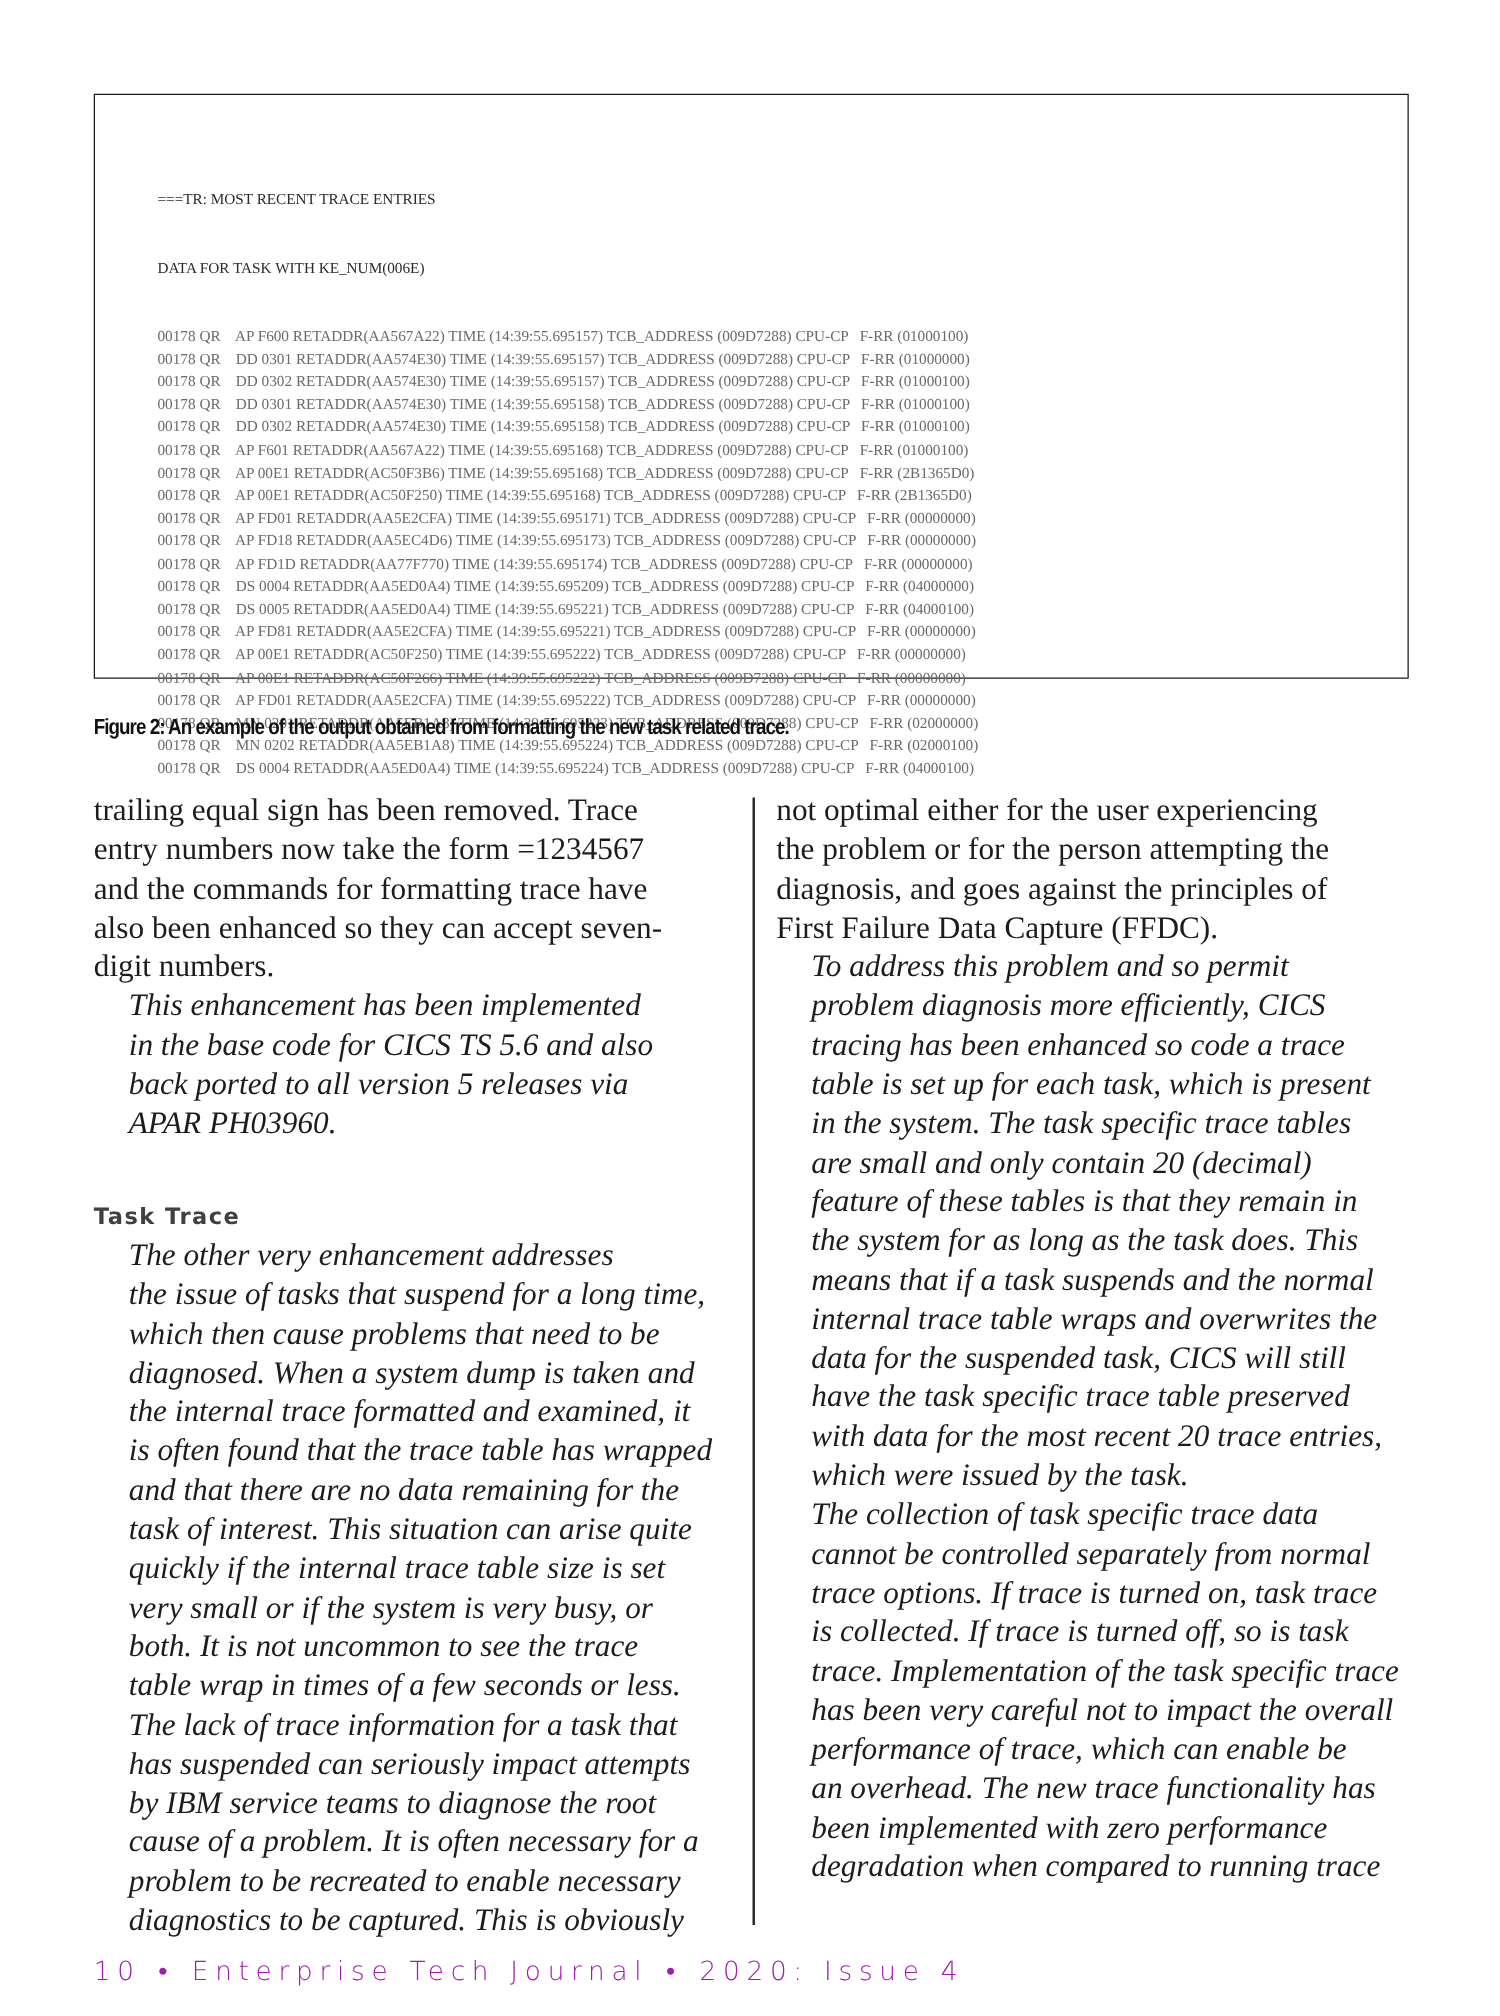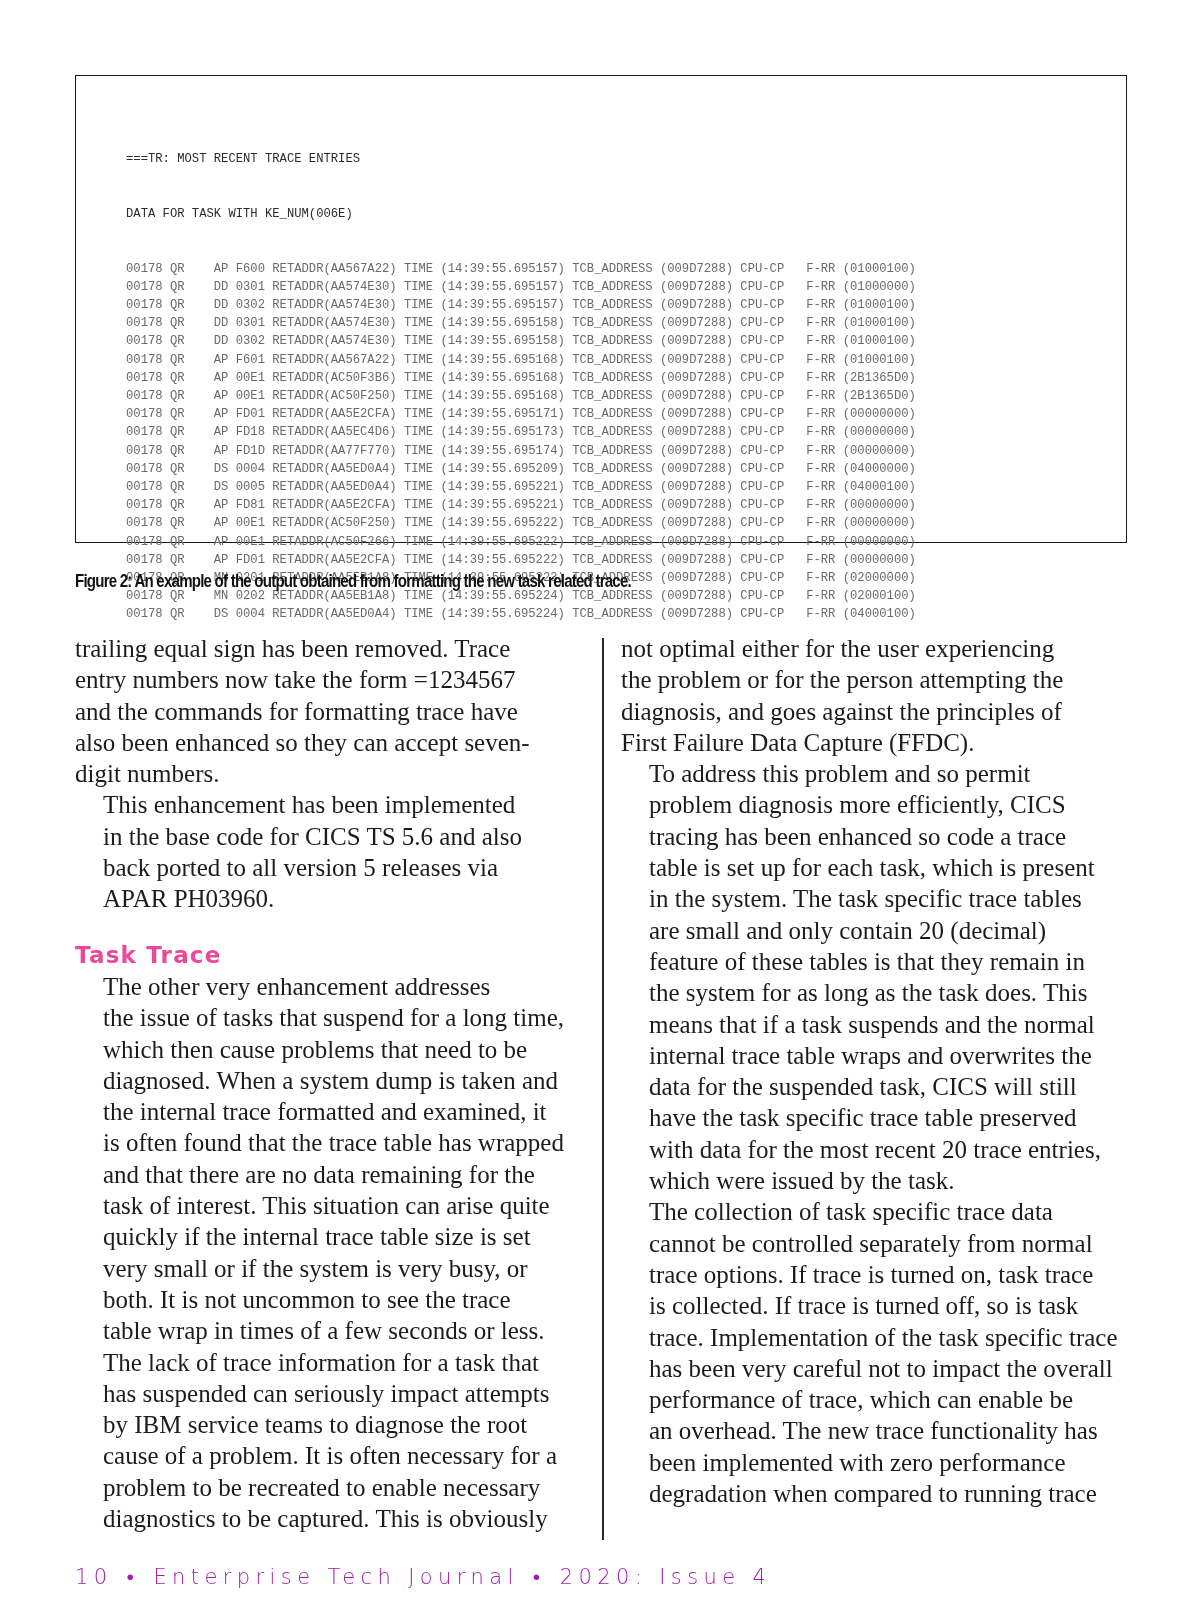--- a/index.html
+++ b/index.html
@@ -8,48 +8,48 @@
   .figure-box {
     position: absolute; left: 75px; top: 75px; width: 1052px; height: 468px;
     border: 1.5px solid #1a1a1a; box-sizing: border-box; background: #fff;
   }
   .trace {
     position: absolute; left: 50px; top: 38px;
     font-family: "Liberation Mono", "DejaVu Sans Mono", monospace;
     font-size: 12.2px; line-height: 18.2px; white-space: pre; color: #6a6a6a;
   }
   .trace .hdr { color: #2b2b2b; }
-  .trace .row { display: block; }
+  .trace .row { display: block; font-family: Liberation Serif, serif; }
 
   .caption {
     position: absolute; left: 75px; top: 571px;
     font-family: "Liberation Sans", "DejaVu Sans", sans-serif;
     font-weight: bold; font-size: 17.5px; letter-spacing: -0.9px; color: #111;
     transform: scaleX(0.86); transform-origin: left top;
   }
 
   .col {
     position: absolute; top: 633px;
     font-family: "Liberation Serif", "DejaVu Serif", serif;
     font-size: 25px; line-height: 31.3px; color: #1c1c1c;
   }
   .col-left { left: 75px; width: 520px; }
   .col-right { left: 621px; width: 520px; }
   .col p { margin: 0; }
-  .col p.indent { text-indent: 28px; }
+  .col p.indent { text-indent: 28px; font-style: italic; }
   .line { display: block; white-space: nowrap; }
 
   .divider {
     position: absolute; left: 602px; top: 638px; width: 1.5px; height: 902px; background: #2a2a2a;
   }
 
   .section-heading {
     font-family: "DejaVu Sans", "Liberation Sans", sans-serif;
-    font-weight: bold; font-size: 23px; letter-spacing: 1.2px; line-height: 31.3px;
-    display: block; margin-top: 25px; color: #ec4899;
+    font-weight: bold; font-size: 18px; letter-spacing: 1.2px; line-height: 31.3px;
+    display: block; margin-top: 43px; color: #404040;
   }
 
   .footer {
     position: absolute; left: 75px; top: 1565px;
     font-family: "DejaVu Sans", "Liberation Sans", sans-serif;
     font-size: 21px; letter-spacing: 5.4px; color: #a21caf; font-weight: 300;
   }
   .footer .bullet { padding: 0 2px; }
 </style>
 </head>

